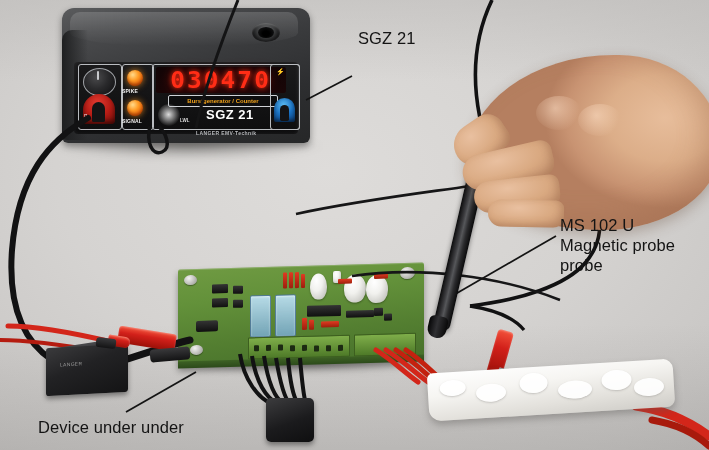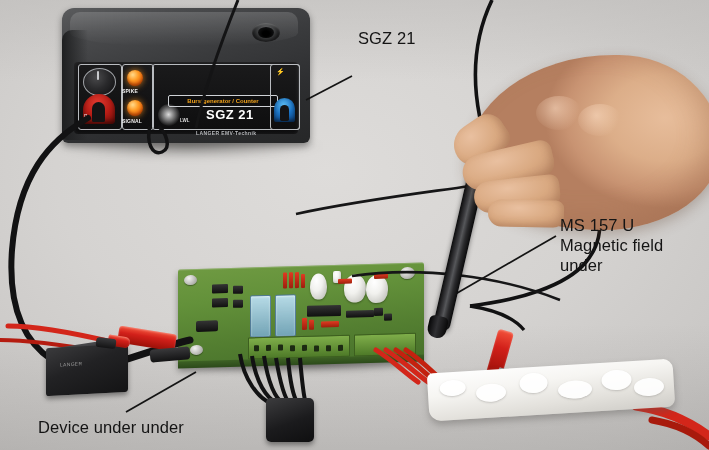--- a/index.html
+++ b/index.html
@@ -294,20 +294,23 @@
   <div class="abs knob-red"></div>
   <div class="abs knob-p">P</div>
 
   <div class="abs panel-box ledbox"></div>
   <div class="abs led led1"></div>
   <div class="abs ledlabel ledlabel1">SPIKE</div>
   <div class="abs led led2"></div>
   <div class="abs ledlabel ledlabel2">SIGNAL</div>
 
   <div class="abs panel-box disp-frame"></div>
+  <div class="abs disp">
+    <span class="disp-text">030470</span>
+  </div>
   <div class="abs disp-sub">
     <span>Burstgenerator / Counter</span>
   </div>
   <div class="abs hand-logo"></div>
   <div class="abs lwl">LWL</div>
   <div class="abs model">SGZ 21</div>
   <div class="abs brand">LANGER EMV-Technik</div>
 
   <div class="abs panel-box kbox-r"></div>
   <div class="abs sym-r">⚡</div>
@@ -436,21 +439,21 @@
   <div class="abs finger f-index"></div>
   <div class="abs finger f-mid"></div>
   <div class="abs finger f-ring"></div>
   <div class="abs knuckle" style="left:536px;top:96px;width:46px;height:34px;"></div>
   <div class="abs knuckle" style="left:578px;top:104px;width:44px;height:32px;"></div>
 
   <div class="abs anno anno-1">
     <div>SGZ 21</div>
   </div>
   <div class="abs anno anno-2">
-    <div>MS 157 U</div>
-    <div>Magnetic field</div>
-    <div>under</div>
+    <div>MS 102 U</div>
+    <div>Magnetic probe</div>
+    <div>probe</div>
   </div>
   <div class="abs anno anno-3">
     <div>Device under under</div>
   </div>
 
 </div>
 
 </body></html>

